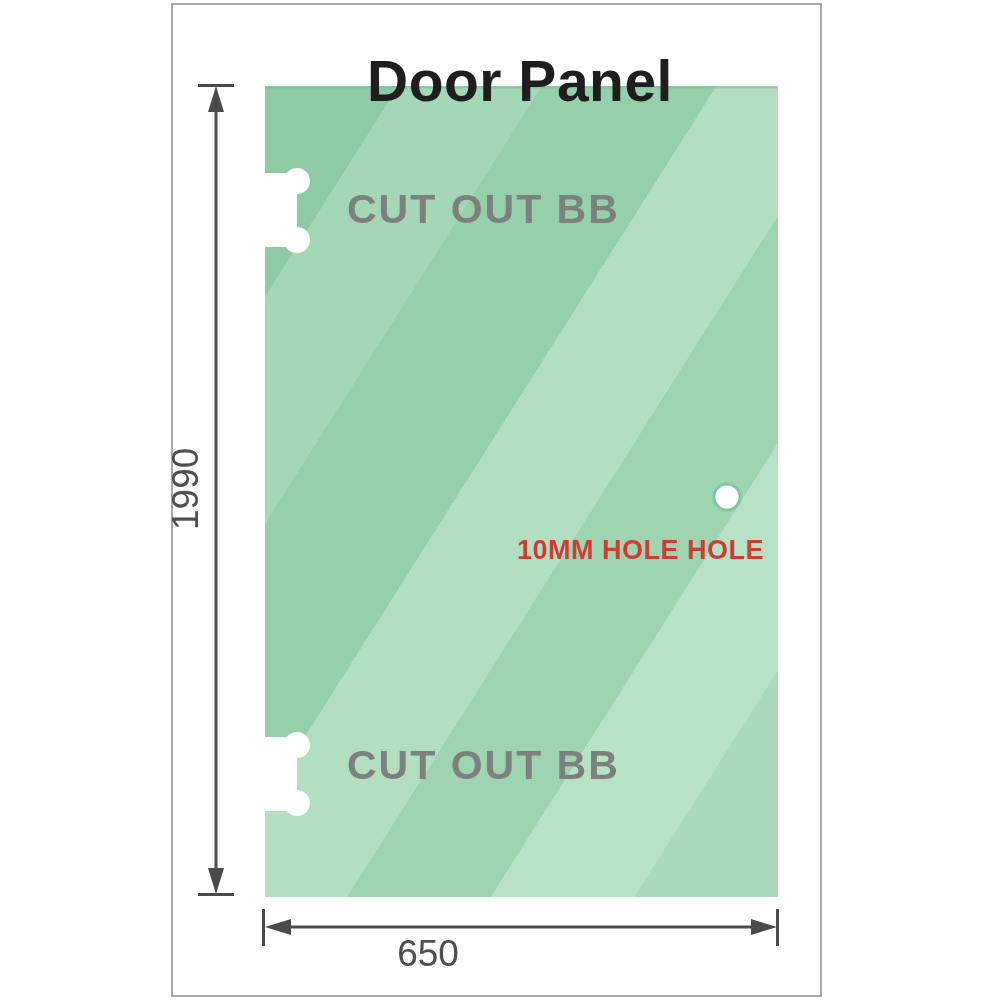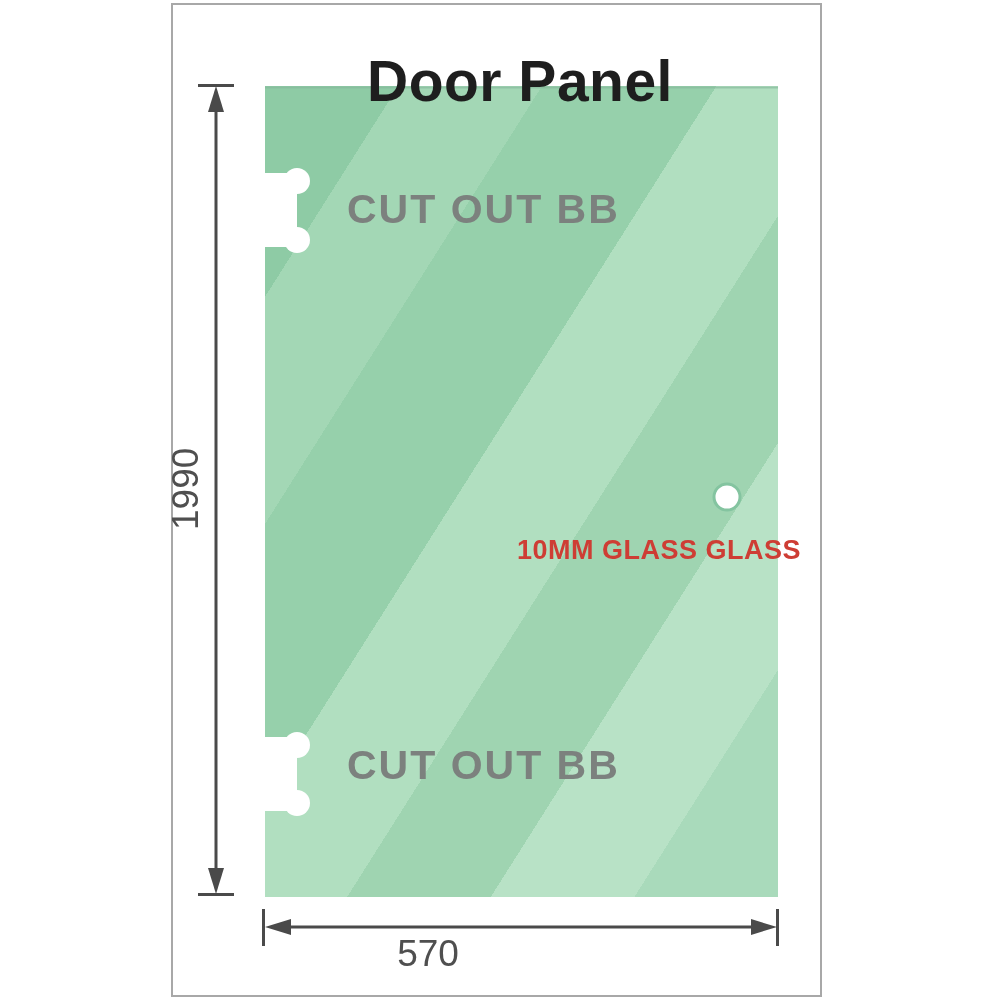--- a/index.html
+++ b/index.html
@@ -94,17 +94,17 @@
     <polygon points="777,927 751,919 751,935" stroke="none"></polygon>
   </g>
 </svg>
 
 <div class="title">Door Panel</div>
 
 <div class="cutout-label top">CUT OUT BB</div>
 
 <div class="cutout-label bottom">CUT OUT BB</div>
 
-<div class="hole-label">10MM GLASS GLASS</div>
+<div class="hole-label">10MM HOLE HOLE</div>
 
 <div class="dim-text dim-height">1990</div>
 
-<div class="dim-text dim-width">570</div>
+<div class="dim-text dim-width">650</div>
 
 </body></html>

